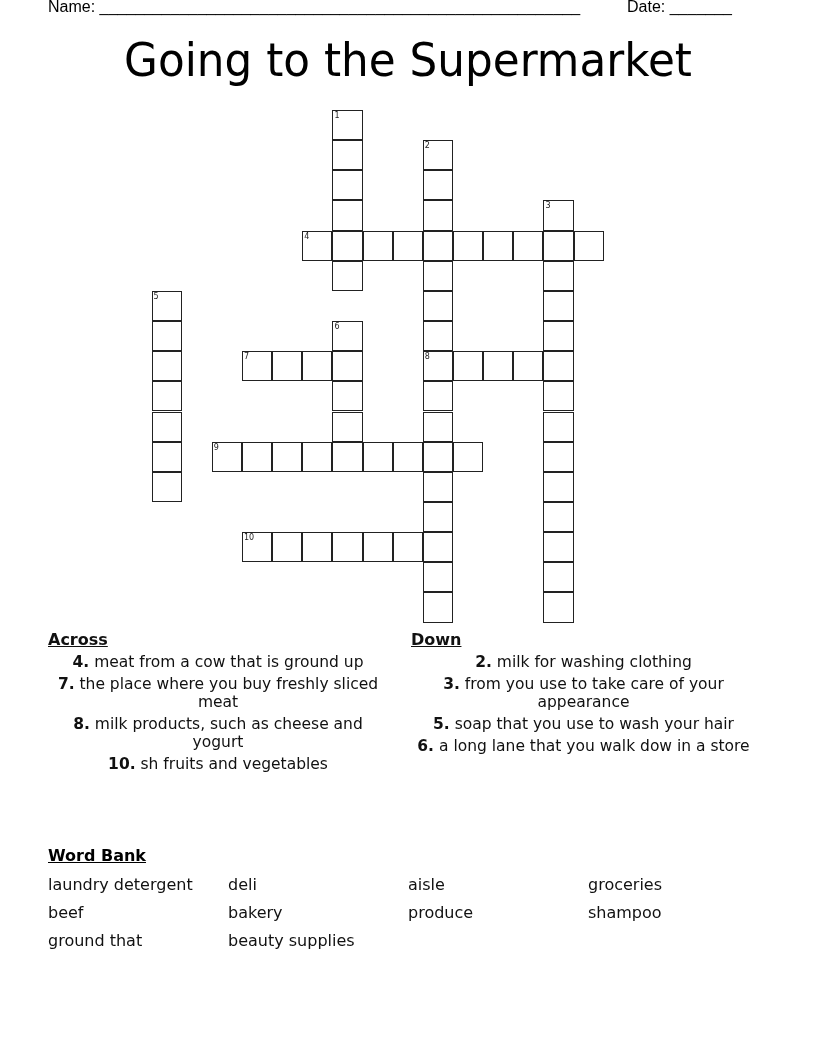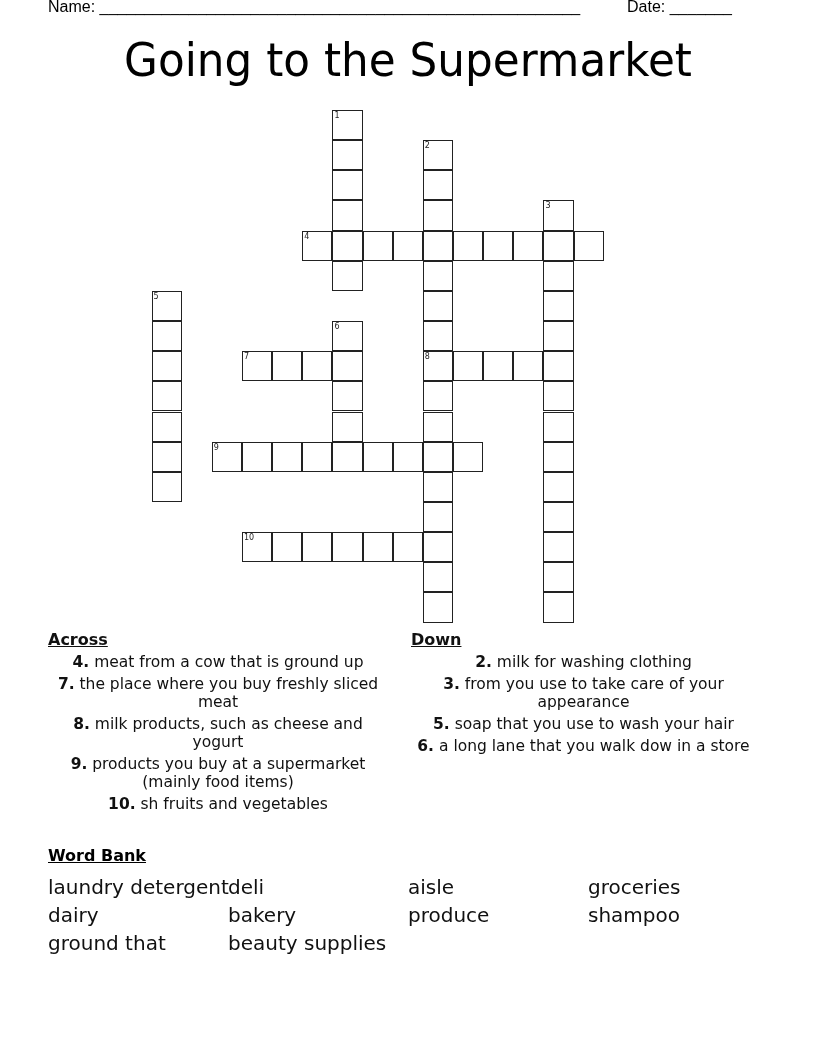--- a/index.html
+++ b/index.html
@@ -14,21 +14,21 @@
             border: 1.6px solid #222; background: #fff; }
     .cell .num { position: absolute; left: 1px; top: 0px; font-family: "DejaVu Sans", sans-serif; font-size: 8px; line-height: 9px; color: #222; }
     .clues { position: absolute; font-family: "DejaVu Sans", sans-serif; font-size: 15.5px; line-height: 18px; color: #111; }
     .clues.across { left: 48px; top: 631px; width: 340px; }
     .clues.down { left: 411px; top: 631px; width: 345px; }
     .clue-head { text-decoration: underline; font-weight: bold; margin-bottom: 4px; font-size: 16px; }
     .clue { margin-bottom: 4px; text-align: center; }
     .clue b { font-weight: bold; }
     .wb-head { position: absolute; left: 48px; top: 846px; font-family: "DejaVu Sans", sans-serif;
                font-size: 16px; font-weight: bold; text-decoration: underline; }
-    .wb-item { position: absolute; font-family: "DejaVu Sans", sans-serif; font-size: 20px; color: #111; }
+    .wb-item { position: absolute; font-family: "DejaVu Sans", sans-serif; font-size: 16px; color: #111; }
   </style>
 </head>
 <body>
 
 <div class="hdr hdr-name">Name: ______________________________________________________</div>
 <div class="hdr hdr-date">Date: _______</div>
 
 <div class="title">Going to the Supermarket</div>
 
 <div class="grid" id="grid">
@@ -126,35 +126,34 @@
     <div class="cell" style="left: 332.4px; top: 532.1px;"></div>
     <div class="cell" style="left: 362.55px; top: 532.1px;"></div>
     <div class="cell" style="left: 392.7px; top: 532.1px;"></div>
   </div>
 
 <div class="clues across">
   <div class="clue-head">Across</div>
   <div class="clue"><b>4.</b> <span>meat from a cow that is ground up</span></div>
   <div class="clue"><b>7.</b> <span>the place where you buy freshly sliced meat</span></div>
   <div class="clue"><b>8.</b> <span>milk products, such as cheese and yogurt</span></div>
-  <div class="clue"><b>9.</b> <span>products you buy at a supermarket (mainly food items)</span></div>
   <div class="clue"><b>10.</b> <span>sh fruits and vegetables</span></div>
 </div>
 
 <div class="clues down">
   <div class="clue-head">Down</div>
   <div class="clue"><b>2.</b> <span>milk for washing clothing</span></div>
   <div class="clue"><b>3.</b> <span>from you use to take care of your appearance</span></div>
   <div class="clue"><b>5.</b> <span>soap that you use to wash your hair</span></div>
   <div class="clue"><b>6.</b> <span>a long lane that you walk dow in a store</span></div>
 </div>
 
 <div class="wb-head">Word Bank</div>
 <div class="wb-item" style="left:48px;top:875px">laundry detergent</div>
 <div class="wb-item" style="left:228px;top:875px">deli</div>
 <div class="wb-item" style="left:408px;top:875px">aisle</div>
 <div class="wb-item" style="left:588px;top:875px">groceries</div>
-<div class="wb-item" style="left:48px;top:903px">dairy</div>
+<div class="wb-item" style="left:48px;top:903px">beef</div>
 <div class="wb-item" style="left:228px;top:903px">bakery</div>
 <div class="wb-item" style="left:408px;top:903px">produce</div>
 <div class="wb-item" style="left:588px;top:903px">shampoo</div>
 <div class="wb-item" style="left:48px;top:931px">ground that</div>
 <div class="wb-item" style="left:228px;top:931px">beauty supplies</div>
 
 </body></html>

